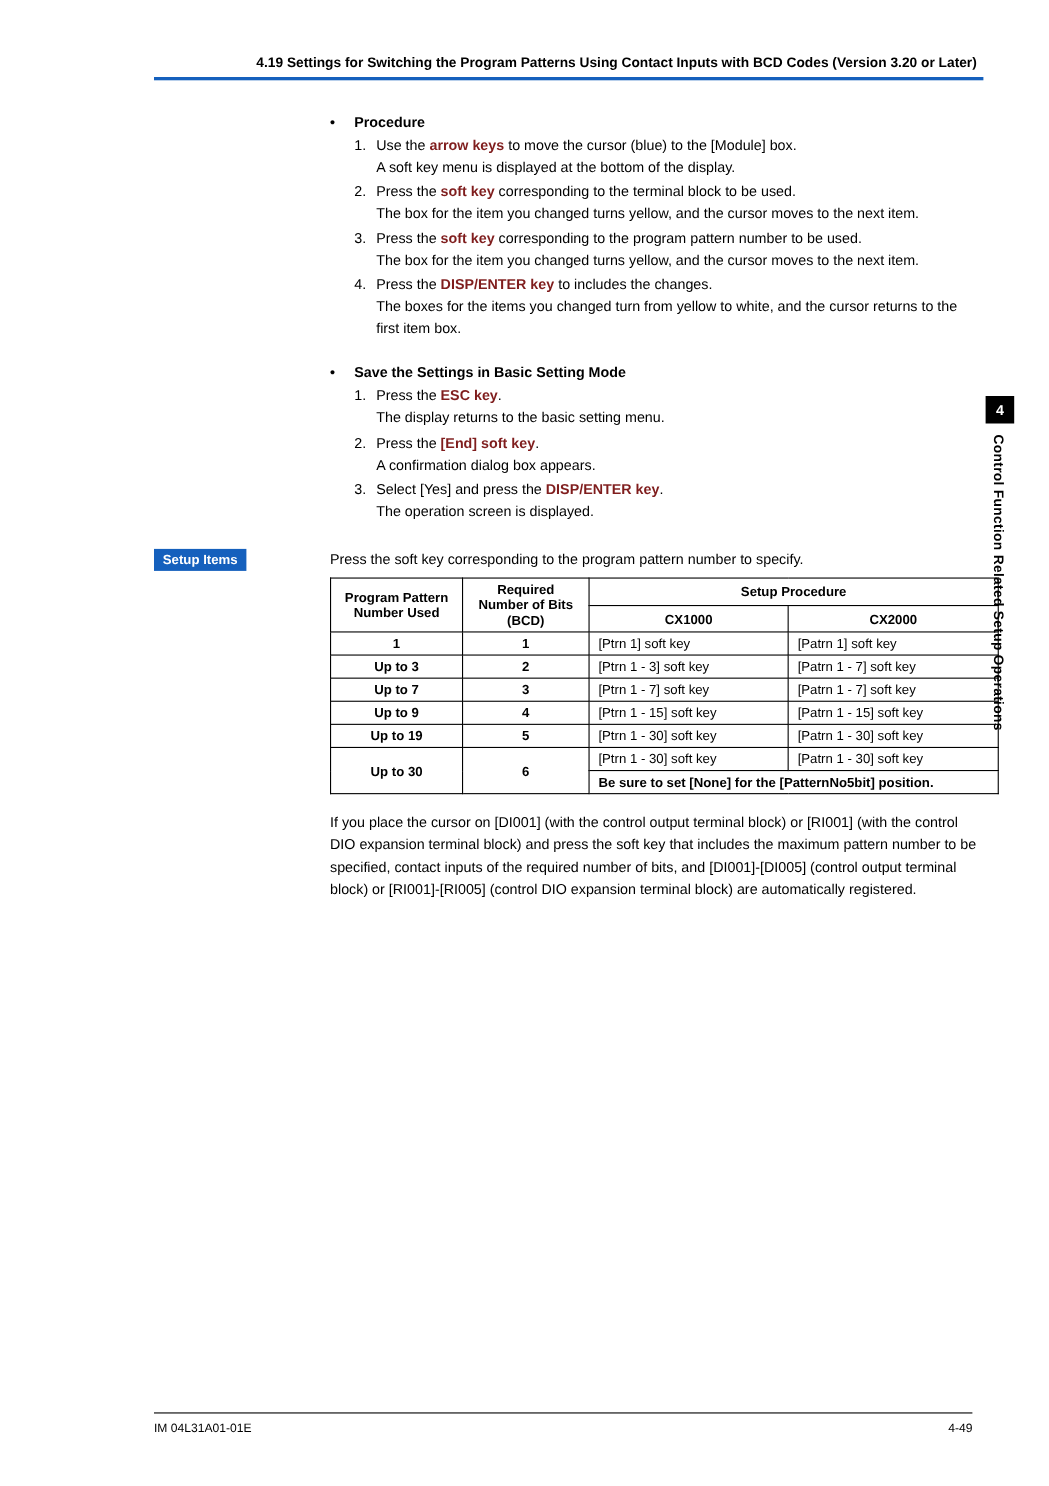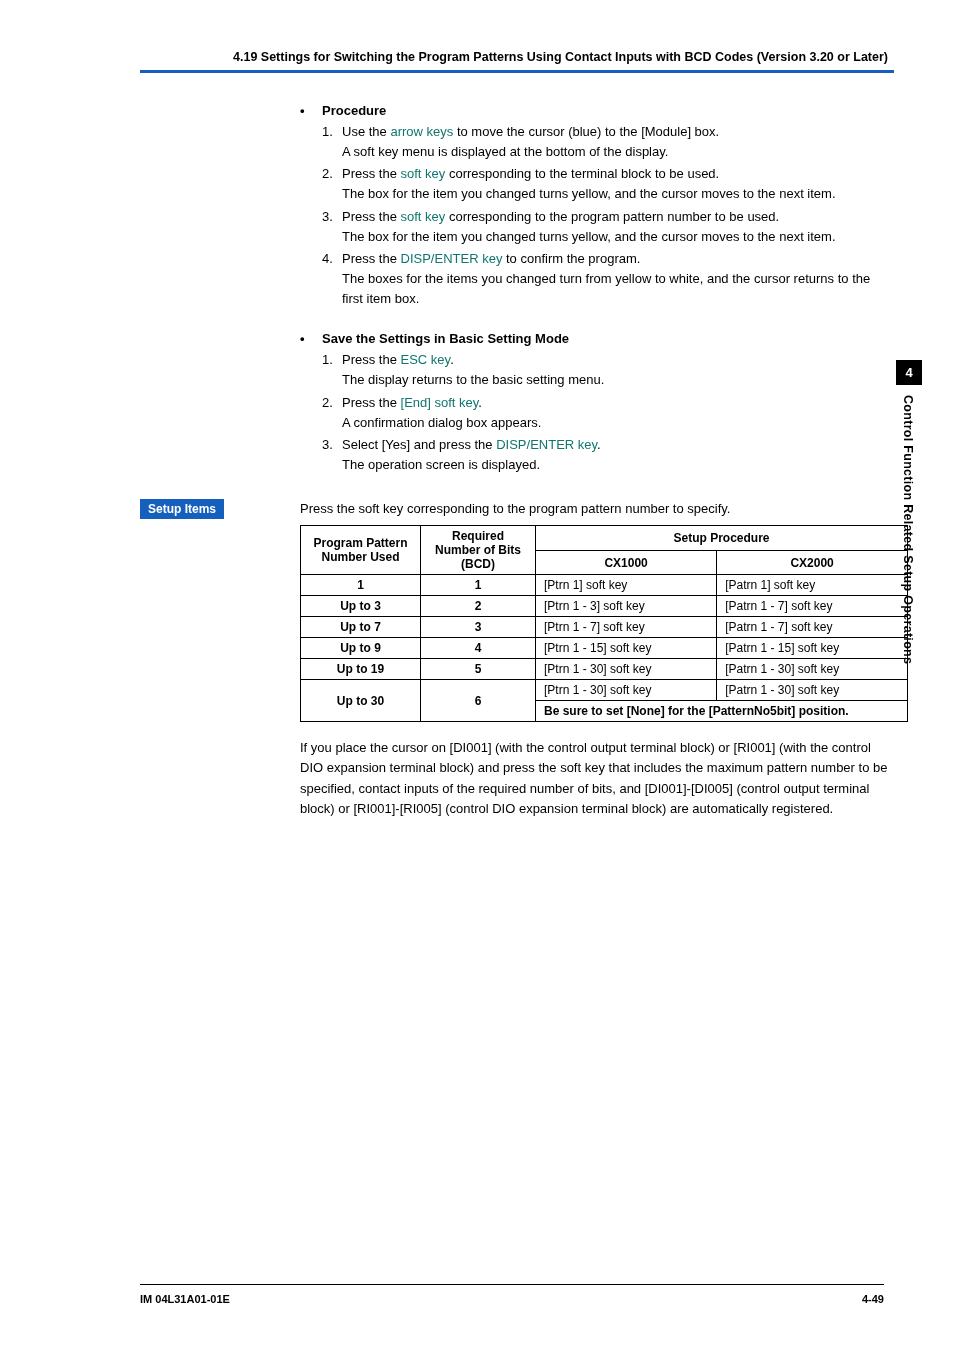--- a/index.html
+++ b/index.html
@@ -47,21 +47,21 @@
     display: flex;
     margin-left: 22px;
     margin-bottom: 2px;
     line-height: 1.55;
   }
   .ol-num {
     width: 20px;
     flex-shrink: 0;
   }
   .ol-body { flex: 1; }
-  .blue-bold { color: #0f766e; font-weight: normal; }
+  .blue-bold { color: #7f1d1d; font-weight: bold; }
   .section-tag {
     position: absolute;
     left: 140px;
     background: #1560bd;
     color: #fff;
     padding: 3px 8px;
     font-size: 12px;
     font-weight: bold;
   }
   .setup-block { margin-top: 24px; }
@@ -113,21 +113,21 @@
   }
   .footer-hr {
     border: none;
     border-top: 1px solid #000;
     margin-bottom: 8px;
   }
   .footer-row {
     display: flex;
     justify-content: space-between;
     font-size: 11px;
-    font-weight: bold;
+    font-weight: normal;
   }
   .spacer { height: 20px; }
 </style>
 </head>
 <body>
 
 <div class="page">
   <div class="header-title">4.19  Settings for Switching the Program Patterns Using Contact Inputs with BCD Codes (Version 3.20 or Later)</div>
   <hr class="hr1">
 
@@ -143,21 +143,21 @@
     <div class="ol-item">
         <span class="ol-num">2.</span>
       <div class="ol-body"><span>Press the </span><span class="blue-bold">soft key</span><span> corresponding to the terminal block to be used.</span><br><span>The box for the item you changed turns yellow, and the cursor moves to the next item.</span></div>
       </div>
     <div class="ol-item">
         <span class="ol-num">3.</span>
       <div class="ol-body"><span>Press the </span><span class="blue-bold">soft key</span><span> corresponding to the program pattern number to be used.</span><br><span>The box for the item you changed turns yellow, and the cursor moves to the next item.</span></div>
       </div>
     <div class="ol-item">
         <span class="ol-num">4.</span>
-      <div class="ol-body"><span>Press the </span><span class="blue-bold">DISP/ENTER key</span><span> to confirm the program.</span><br><span>The boxes for the items you changed turn from yellow to white, and the cursor returns to the first item box.</span></div>
+      <div class="ol-body"><span>Press the </span><span class="blue-bold">DISP/ENTER key</span><span> to includes the changes.</span><br><span>The boxes for the items you changed turn from yellow to white, and the cursor returns to the first item box.</span></div>
       </div>
   </div>
 
   <div class="spacer"></div>
 
   <div class="content">
     <div class="bullet-line">
       <span class="bullet-dot">•</span>
       <span class="bullet-title">Save the Settings in Basic Setting Mode</span>
     </div>

